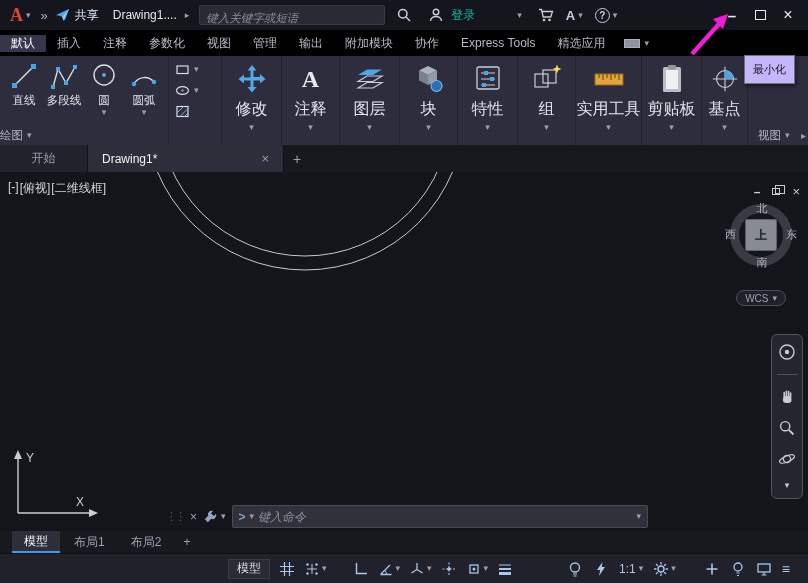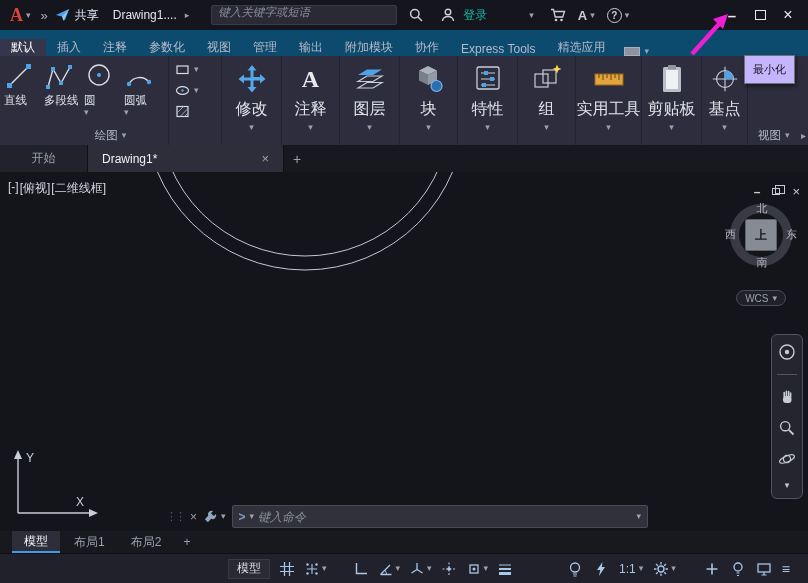--- a/index.html
+++ b/index.html
@@ -12,55 +12,55 @@
   .cr{font-size:9px;color:#9aa0ac;line-height:1}
 
   
   .titlebar{height:30px;background:#15151e;display:flex;align-items:center;padding:0 6px;flex:0 0 auto}
   .logo{display:flex;align-items:center;gap:3px;padding:0 4px;cursor:pointer}
   .logo-a{color:#dd4438;font-weight:bold;font-size:18px;font-family:"Liberation Serif","DejaVu Serif",serif}
   .qat{color:#aab0bb;font-size:13px;margin:0 8px 0 6px;letter-spacing:-1px}
   .share{display:flex;align-items:center;gap:5px;margin-right:14px;color:#dce8f5}
   .doc-title{color:#e3e6ec;margin-right:8px;white-space:nowrap}
   .searchbox{width:186px;height:20px;background:#2a2a35;border:1px solid #3a3a46;border-radius:2px;
-             display:flex;align-items:flex-start;margin:0 6px 0 22px}
+             display:flex;align-items:flex-end;margin:0 6px 0 10px}
   .searchbox input{flex:1;background:transparent;border:none;outline:none;color:#cfd3da;
                    font:italic 11.5px "Liberation Sans","DejaVu Sans",sans-serif;padding:0 6px}
   .searchbox input::placeholder{color:#888d99;font-style:italic}
   .tb-ic{display:flex;align-items:center;justify-content:center;padding:0 6px;cursor:pointer}
   .signin{display:flex;align-items:center;gap:8px;margin-left:12px;color:#14b8a6}
   .apps-a{color:#c9ced8;font-weight:bold;font-size:13px}
   .help-circle{width:15px;height:15px;border-radius:50%;border:1.5px solid #c9ced8;color:#c9ced8;
                display:flex;align-items:center;justify-content:center;font-size:10px;font-weight:bold}
   .tb-spacer{flex:1}
   .win-btn{width:28px;height:22px;display:flex;align-items:center;justify-content:center;
            color:#e8eaee;cursor:pointer}
   .win-min{font-size:15px;font-weight:bold}
   .max-box{width:11px;height:10px;border:1.5px solid #e8eaee}
   .win-close{font-size:16px}
 
   
-  .rtabs{height:26px;background:#0c4a6e;display:flex;align-items:flex-end;flex:0 0 auto}
+  .rtabs{height:26px;background:#000000;display:flex;align-items:center;flex:0 0 auto}
   .rtab{display:flex;align-items:center;padding:0 11px;color:#b6bac6;cursor:pointer;white-space:nowrap}
   .rtab.active{background:#35354b;color:#fff}
   .ribbon-toggle{display:flex;align-items:center;gap:4px;padding:0 8px;cursor:pointer}
   .ribbon-toggle .bar{width:16px;height:9px;border:1px solid #aab0bb;background:#8d93a0}
 
   
   .panels{height:89px;background:#2d2d3d;display:flex;flex:0 0 auto;position:relative}
   .panel{border-right:1px solid #232330;position:relative}
   .draw-panel{flex:0 0 222px;display:flex}
   .tools{display:flex;padding:2px 2px 0 4px}
-  .tool{width:40px;display:flex;flex-direction:column;align-items:flex-start;padding-top:2px;cursor:pointer}
+  .tool{width:40px;display:flex;flex-direction:column;align-items:center;padding-top:2px;cursor:pointer}
   .tool .ticon{height:32px;display:flex;align-items:center;justify-content:center}
   .tool .tlabel{font-size:11.5px;color:#dfe2e8;margin-top:1px;white-space:nowrap}
   .minis{width:52px;border-left:1px solid #232330;margin-left:2px;padding:4px 0 0 6px;
          display:flex;flex-direction:column;gap:3px}
   .mini{display:flex;align-items:center;gap:4px;height:18px;cursor:pointer}
-  .ptitle{position:absolute;left:0;right:0;bottom:2px;display:flex;align-items:center;justify-content:center;
+  .ptitle{position:absolute;left:0;right:0;bottom:2px;display:flex;align-items:center;
           gap:4px;color:#b4b8c4;font-size:11.5px;cursor:pointer}
   .cpanel{display:flex;flex-direction:column;align-items:center;padding-top:5px;cursor:pointer}
   .cpanel .picon{height:36px;display:flex;align-items:center;justify-content:center}
   .cpanel .plabel{font-size:16px;color:#dfe2e8;margin-top:2px;white-space:nowrap}
   .cpanel .cd{margin-top:3px}
   .big-a{font-size:24px;font-weight:bold;color:#e8eaee;font-family:"Liberation Serif","DejaVu Serif",serif}
   .view-panel{flex:1;position:relative}
   .view-chevron{position:absolute;right:2px;bottom:4px;color:#9aa0ac;font-size:10px}
   .tooltip{position:absolute;left:744px;top:-1px;background:#c4b5fd;color:#15151a;font-size:11px;
            padding:6px 8px;border:1px solid #6e727a;box-shadow:1px 2px 4px rgba(0,0,0,.5);z-index:30}

